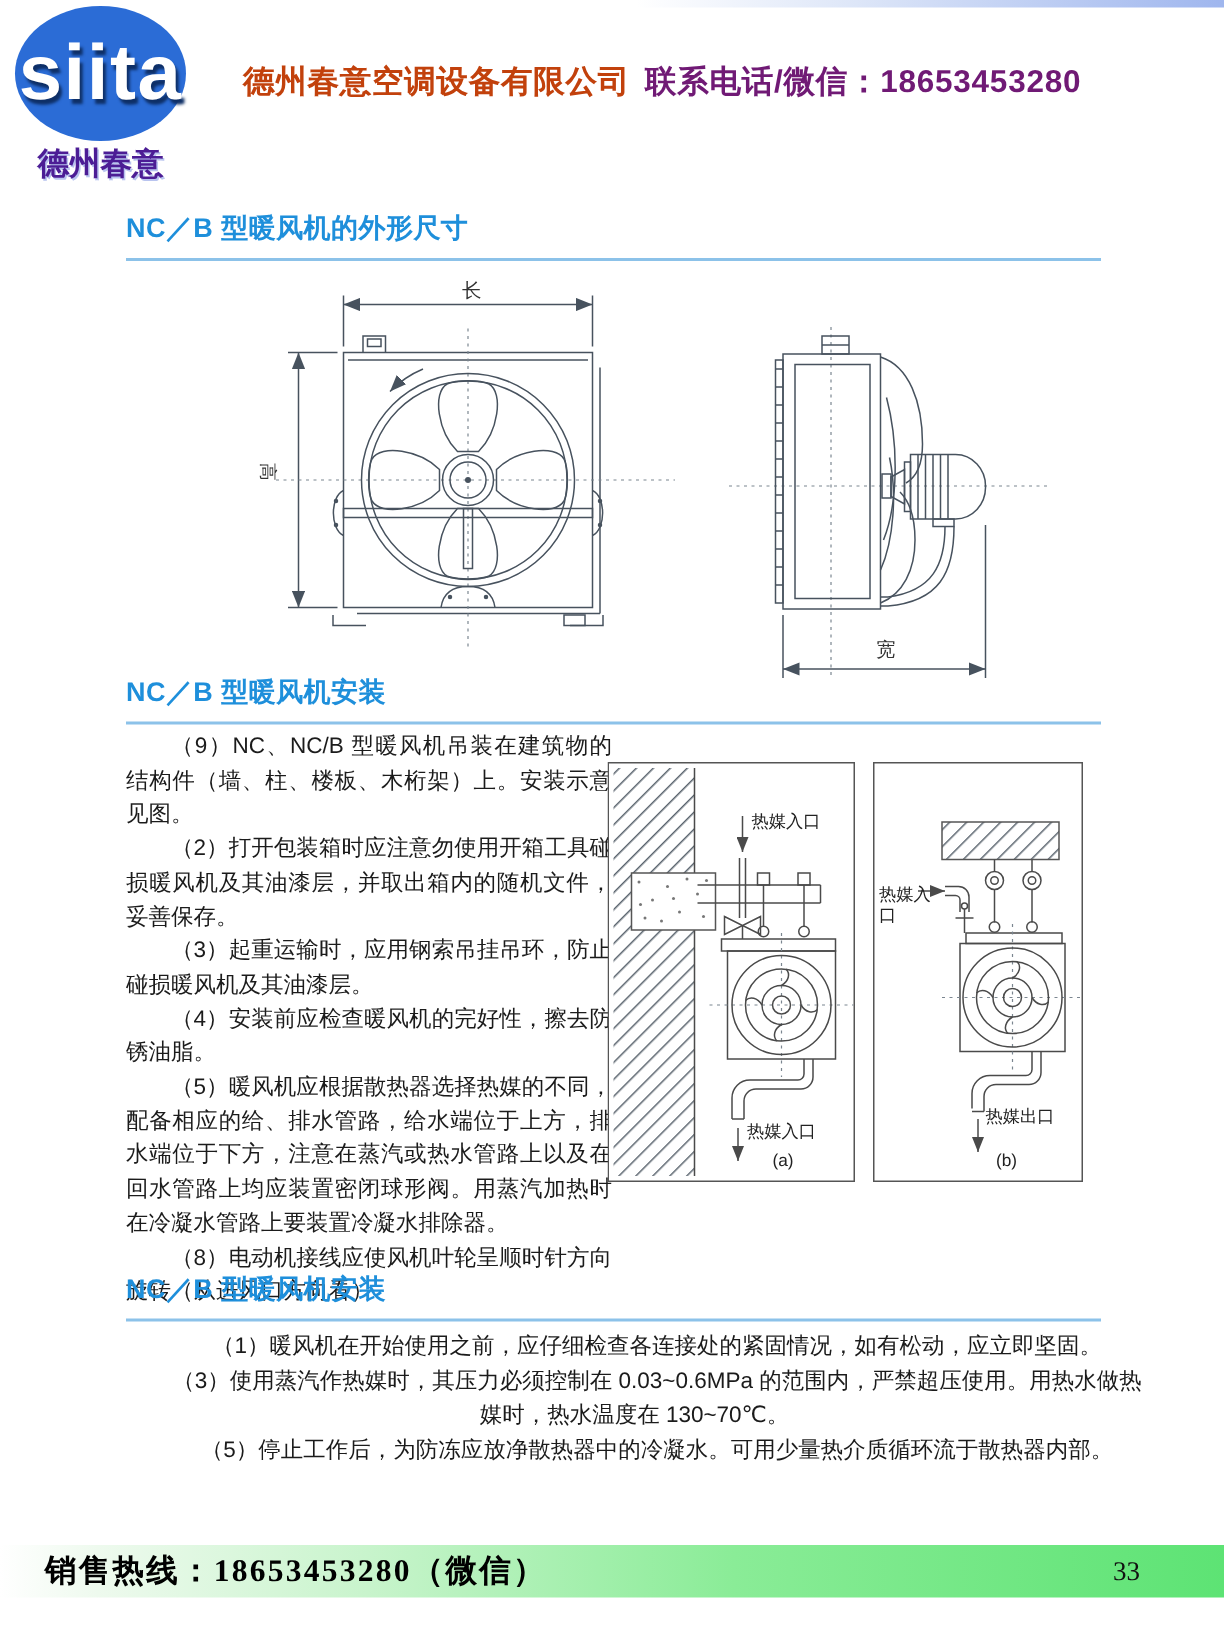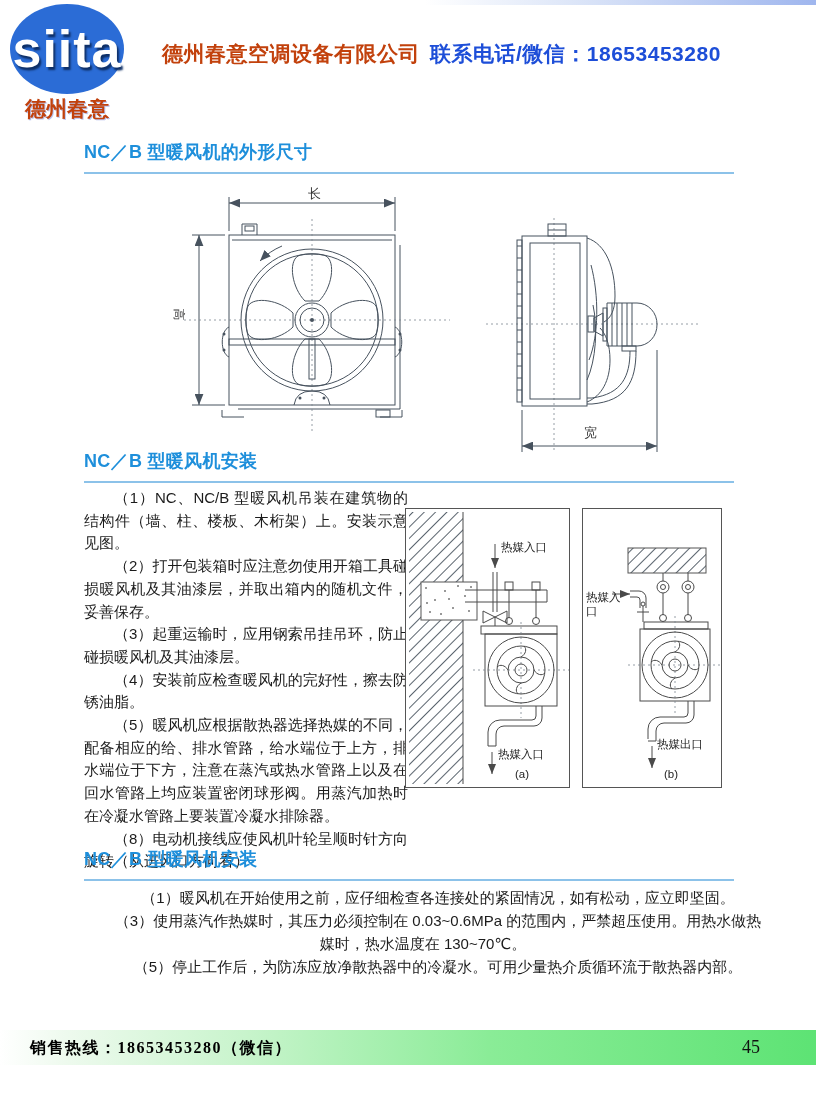--- a/index.html
+++ b/index.html
@@ -5,35 +5,35 @@
   html,body{margin:0;padding:0;background:#ffffff;}
   .page{position:relative;width:816px;height:1100px;background:#ffffff;overflow:hidden;
         font-family:"Liberation Sans","DejaVu Sans",sans-serif;}
   .abs{position:absolute;}
   .topstrip{left:0;top:0;width:816px;height:5px;
     background:linear-gradient(90deg,rgba(255,255,255,0) 0%,rgba(255,255,255,0) 52%,#dde6f8 70%,#9fb6ee 100%);}
   .logo{left:10px;top:4px;width:114px;height:90px;background:#2b6cd6;border-radius:50%;
         display:flex;align-items:center;justify-content:center;color:#fff;font-weight:bold;
         font-size:52px;letter-spacing:1px;text-shadow:2px 3px 2px #0e2f66;}
   .logo-cn{left:6px;top:95px;width:122px;text-align:center;font-size:21px;font-weight:bold;
-        color:#c2410c;text-shadow:1px 1px 0 #b9c4ef;}
+        color:#4c1d95;text-shadow:1px 1px 0 #b9c4ef;}
   .company{left:162px;top:40px;font-size:21px;font-weight:bold;color:#c2410c;letter-spacing:0.5px;}
-  .contact{left:430px;top:40px;font-size:21px;font-weight:bold;color:#1d4ed8;letter-spacing:0.5px;}
+  .contact{left:430px;top:40px;font-size:21px;font-weight:bold;color:#701a75;letter-spacing:0.5px;}
   .sec-title{font-size:18px;font-weight:bold;color:#1e8fdb;letter-spacing:0.3px;}
   .sec-rule{width:650px;height:2px;background:#8cc2e9;}
   .body-col{left:84px;top:487px;width:324px;font-size:15px;line-height:22.7px;color:#1b1b1b;text-align:justify;}
   .body-col p,.body-wide p{margin:0;text-indent:2em;}
   .body-wide{left:84px;top:886px;width:678px;font-size:15px;line-height:23px;color:#1b1b1b;text-align:center;}
   .dlabel{font-size:11.5px;color:#222;}
   .dimlabel{font-size:13px;color:#333;}
   .rot90{transform:rotate(90deg);transform-origin:center;}
   .panel-caption{font-size:11.5px;color:#222;}
   .footerbar{left:0;top:1030px;width:816px;height:35px;
     background:linear-gradient(90deg,#ffffff 0%,#eefaee 8%,#c8f4cc 30%,#8aec97 60%,#5de374 100%);}
-  .hotline{left:30px;top:1030px;height:35px;line-height:35px;font-size:16px;font-weight:bold;
+  .hotline{left:30px;top:1030px;height:35px;line-height:35px;font-size:21px;font-weight:bold;
     font-family:"Liberation Serif","DejaVu Serif",serif;letter-spacing:1.5px;color:#000;}
   .pagenum{left:742px;top:1030px;height:35px;line-height:35px;font-size:18px;
     font-family:"Liberation Serif","DejaVu Serif",serif;color:#111;}
   svg{display:block;}
   .ln{stroke:#47525e;fill:none;stroke-width:1;}
   .lnA{stroke:#4a4a4a;fill:none;stroke-width:1;}
   .dash{stroke:#7b8690;fill:none;stroke-width:0.8;stroke-dasharray:2 3;}
 </style>
 </head>
 <body>
@@ -153,21 +153,21 @@
   </svg>
 
   <div class="abs dimlabel" style="left:308px;top:185px;">长</div>
   <div class="abs dimlabel rot90" style="left:172px;top:306px;font-size:12px;">高</div>
   <div class="abs dimlabel" style="left:584px;top:424px;">宽</div>
 
   <div class="abs sec-title" style="left:84px;top:449px;">NC／B 型暖风机安装</div>
   <div class="abs sec-rule" style="left:84px;top:481px;"></div>
 
   <div class="abs body-col">
-    <p>（1）NC、NC/B 型暖风机吊装在建筑物的结构件（墙、柱、楼板、木桁架）上。安装示意见图。</p>
+    <p>（9）NC、NC/B 型暖风机吊装在建筑物的结构件（墙、柱、楼板、木桁架）上。安装示意见图。</p>
     <p>（2）打开包装箱时应注意勿使用开箱工具碰损暖风机及其油漆层，并取出箱内的随机文件，妥善保存。</p>
     <p>（3）起重运输时，应用钢索吊挂吊环，防止碰损暖风机及其油漆层。</p>
     <p>（4）安装前应检查暖风机的完好性，擦去防锈油脂。</p>
     <p>（5）暖风机应根据散热器选择热媒的不同，配备相应的给、排水管路，给水端位于上方，排水端位于下方，注意在蒸汽或热水管路上以及在回水管路上均应装置密闭球形阀。用蒸汽加热时在冷凝水管路上要装置冷凝水排除器。</p>
     <p>（8）电动机接线应使风机叶轮呈顺时针方向旋转（从进风口方向看）</p>
   </div>
 
   <svg class="abs" style="left:405px;top:508px;" width="165" height="280" viewBox="0 0 165 280">
     <defs>
       <pattern id="hA" width="8" height="8" patternUnits="userSpaceOnUse" patternTransform="rotate(45)">
@@ -303,15 +303,15 @@
   <div class="abs sec-rule" style="left:84px;top:879px;"></div>
 
   <div class="abs body-wide">
     <p>（1）暖风机在开始使用之前，应仔细检查各连接处的紧固情况，如有松动，应立即坚固。</p>
     <p>（3）使用蒸汽作热媒时，其压力必须控制在 0.03~0.6MPa 的范围内，严禁超压使用。用热水做热媒时，热水温度在 130~70℃。</p>
     <p>（5）停止工作后，为防冻应放净散热器中的冷凝水。可用少量热介质循环流于散热器内部。</p>
   </div>
 
   <div class="abs footerbar"></div>
   <div class="abs hotline">销售热线：18653453280（微信）</div>
-  <div class="abs pagenum">45</div>
+  <div class="abs pagenum">33</div>
 
 </div>
 
 </body></html>

